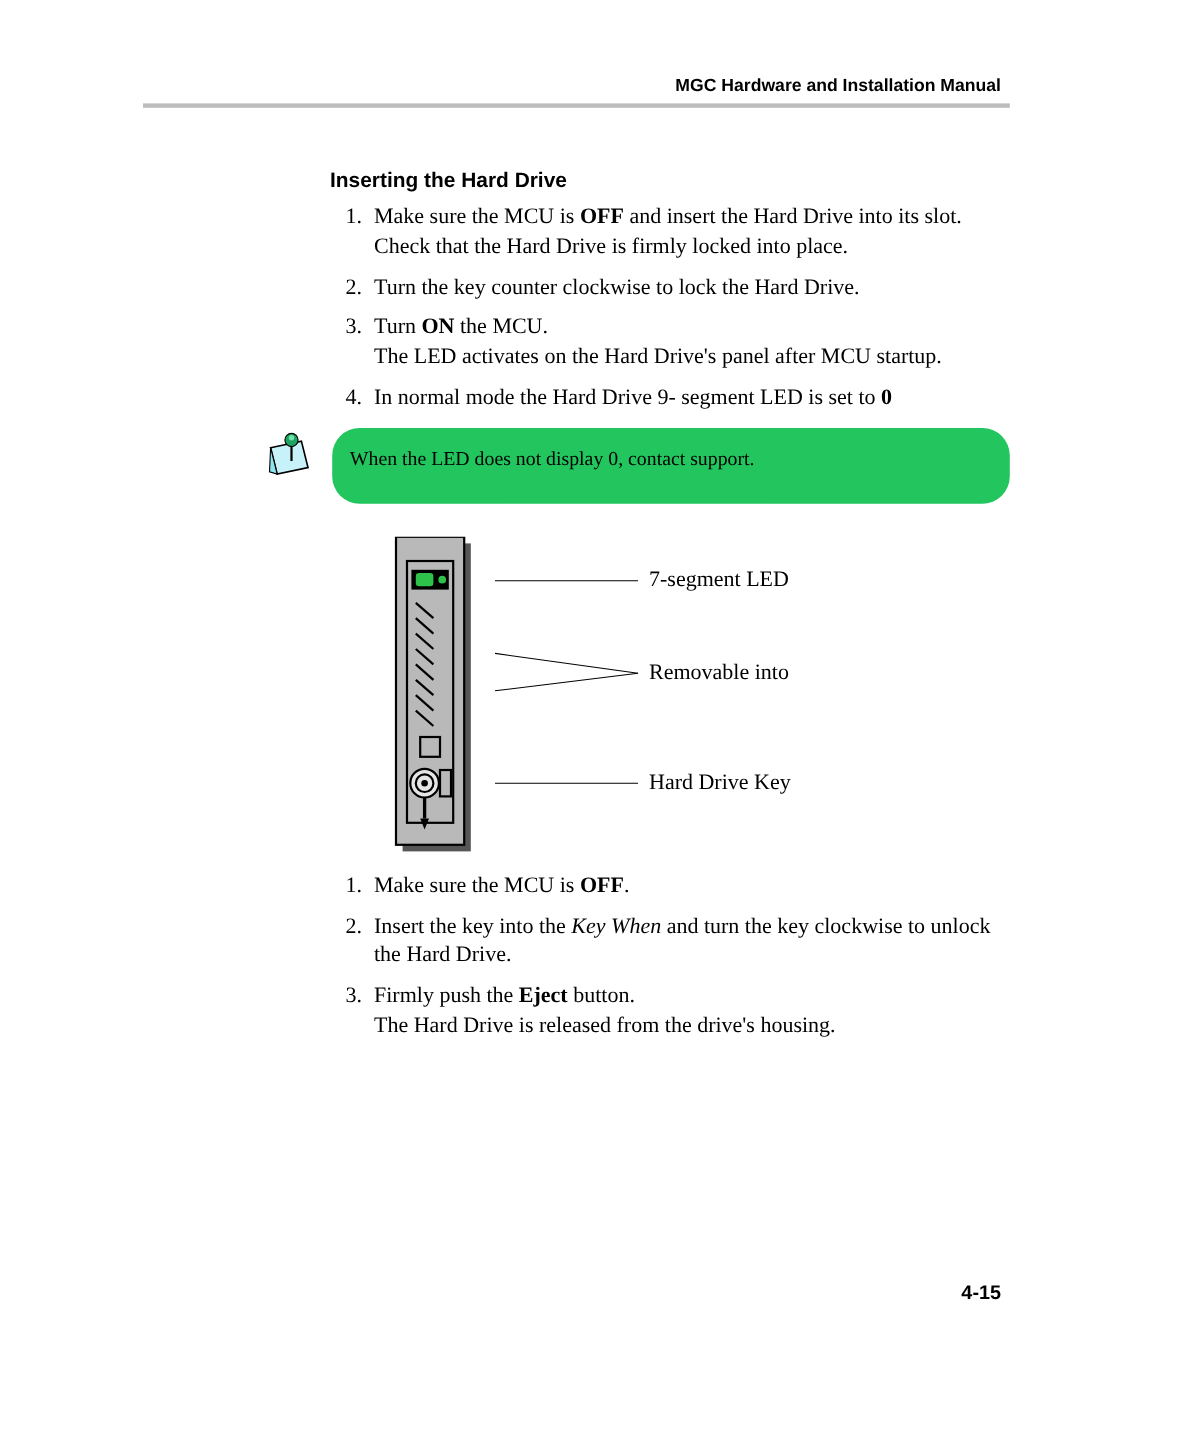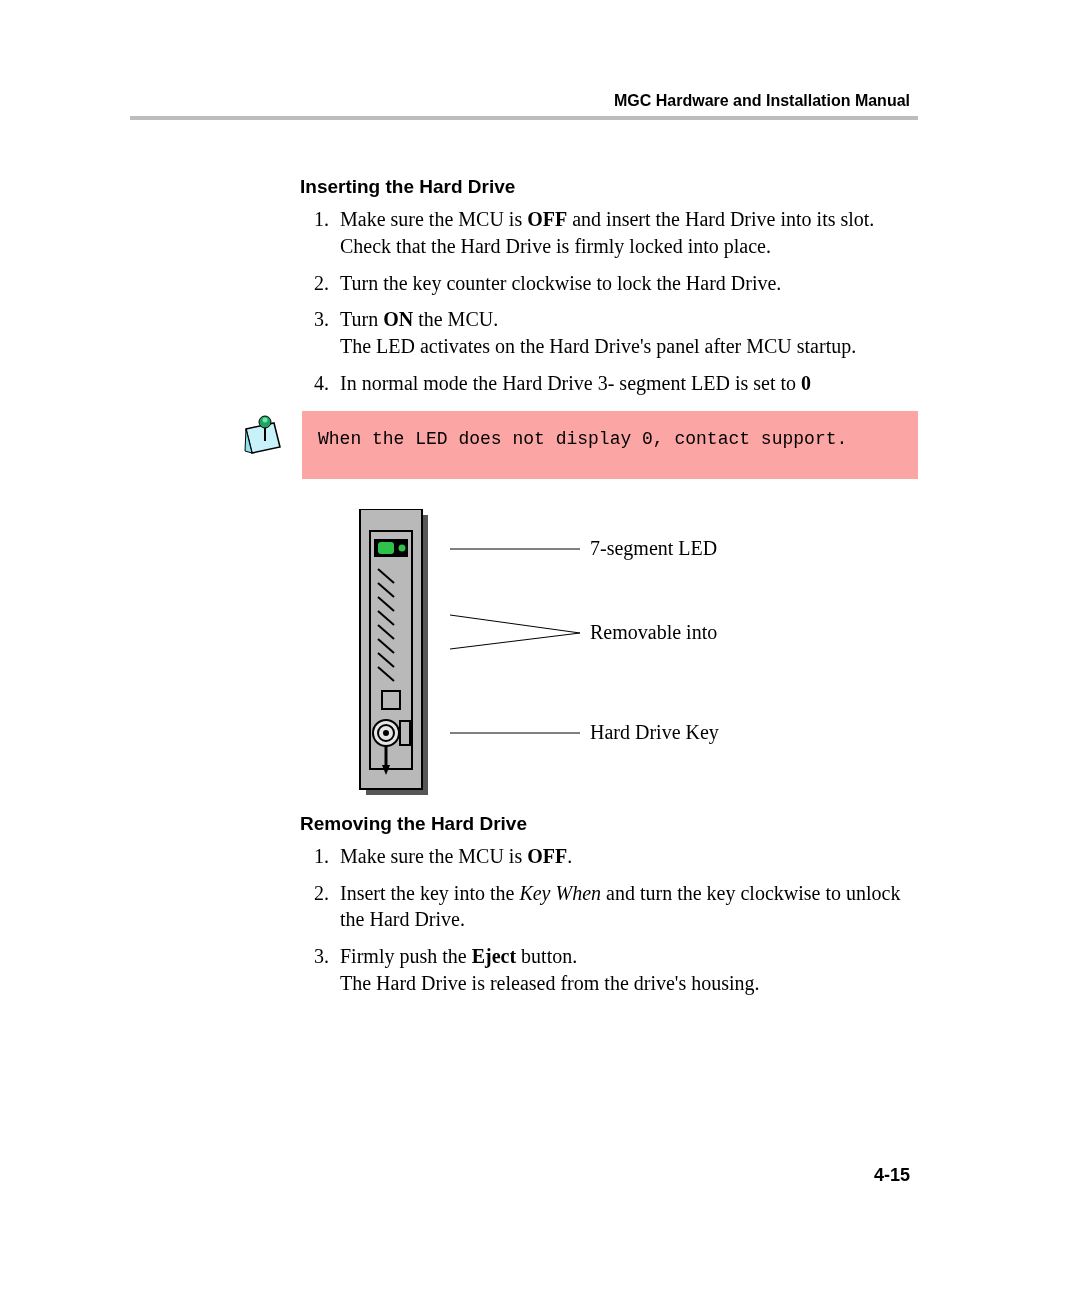--- a/index.html
+++ b/index.html
@@ -7,21 +7,21 @@
     padding: 0;
     background: #fff;
     font-family: "Times New Roman", Times, serif;
     color: #000;
   }
   .page {
     width: 1048px;
     height: 1306px;
     position: relative;
     box-sizing: border-box;
-    padding: 92px 130px 0 130px;
+    padding: 70px 130px 0 130px;
   }
   .header {
     font-family: Arial, Helvetica, sans-serif;
     font-weight: bold;
     font-size: 16px;
     text-align: right;
     padding-right: 8px;
     padding-bottom: 6px;
   }
   .hr {
@@ -55,24 +55,25 @@
     margin: 8px 0 0 -62px;
   }
   .note-icon {
     width: 52px;
     height: 52px;
     flex: 0 0 auto;
     margin-right: 12px;
   }
   .note-box {
     flex: 1 1 auto;
-    background: #fca5a5;
+    background: #22c55e;
     padding: 18px 16px 30px 16px;
-    font-family: Liberation Mono, monospace;
+    font-family: Liberation Serif, serif;
     font-size: 18px;
+    border-radius: 25px;
   }
 
   .figure-block {
     margin: 30px 0 14px 0;
   }
   .figure-row {
     display: flex;
     align-items: center;
   }
   .drive-svg-wrap {
@@ -129,21 +130,21 @@
         <span>Make sure the MCU is </span><b>OFF</b><span> and insert the Hard Drive into its slot. Check that the Hard Drive is firmly locked into place.</span>
       </li>
       <li>
         <span>Turn the key counter clockwise to lock the Hard Drive.</span>
       </li>
       <li>
         <span>Turn </span><b>ON</b><span style="white-space:pre-line"> the MCU.
 The LED activates on the Hard Drive's panel after MCU startup.</span>
       </li>
       <li>
-        <span>In normal mode the Hard Drive 3- segment LED is set to </span><b>0</b>
+        <span>In normal mode the Hard Drive 9- segment LED is set to </span><b>0</b>
       </li>
     </ol>
 
     <div class="note-row">
       <span class="note-icon">
         <svg viewBox="0 0 52 52" width="52" height="52">
 
           <polygon points="8,18 36,12 42,36 14,42" fill="#C8F2F9" stroke="#000" stroke-width="1.5"></polygon>
           <polygon points="8,18 14,42 7,40" fill="#8FE3ED" stroke="#000" stroke-width="1"></polygon>
 
@@ -199,21 +200,20 @@
             <line x1="0" y1="140" x2="130" y2="124" stroke="#000" stroke-width="1"></line>
             <line x1="0" y1="224" x2="130" y2="224" stroke="#000" stroke-width="1"></line>
           </svg>
           <div class="callout" style="left:140px; top:28px">7-segment LED</div>
           <div class="callout" style="left:140px; top:112px">Removable into</div>
           <div class="callout" style="left:140px; top:212px">Hard Drive Key</div>
         </div>
       </div>
     </div>
 
-    <div class="section-title">Removing the Hard Drive</div>
 
     <ol class="steps">
       <li>
         <span>Make sure the MCU is </span><b>OFF</b><span>.</span>
       </li>
       <li>
         <span>Insert the key into the </span><i>Key When</i><span> and turn the key clockwise to unlock the Hard Drive.</span>
       </li>
       <li>
         <span>Firmly push the </span><b>Eject</b><span style="white-space:pre-line"> button.

